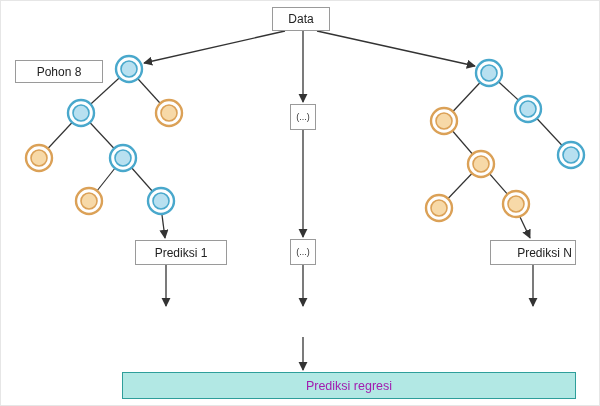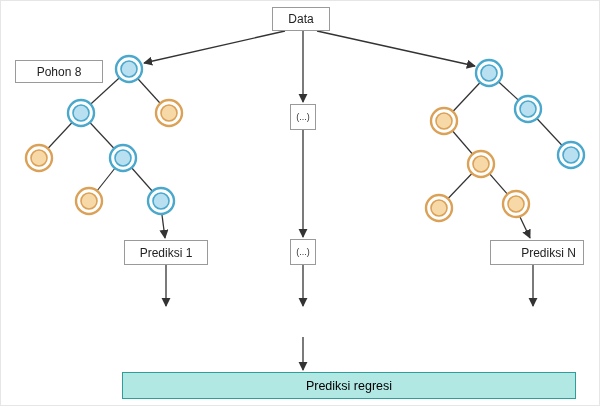--- a/index.html
+++ b/index.html
@@ -22,31 +22,31 @@
     border:1px solid var(--box-stroke,#9a9a9a);
     display:flex;align-items:center;justify-content:center;
     font-size:12px;color:#222;
   }
   .data-box{left:271px;top:6px;width:58px;height:24px;}
   .pohon1-box{left:14px;top:59px;width:88px;height:23px;}
   .pohonN-box{left:345px;top:70px;width:92px;height:23px;}
   .ellipsis-box{width:26px;height:26px;font-size:9px;color:#333;}
   .ellipsis-top{left:289px;top:103px;}
   .ellipsis-bottom{left:289px;top:238px;}
-  .prediksi1-box{left:123px;top:239px;width:84px;height:25px;}
-  .prediksiN-box{left:489px;top:239px;width:94px;height:25px;padding-left:23px;}
+  .prediksi1-box{left:134px;top:239px;width:92px;height:25px;}
+  .prediksiN-box{left:489px;top:239px;width:86px;height:25px;padding-left:23px;}
   .average-box{
     left:121px;top:307px;width:454px;height:27px;
     border:2px solid var(--strong-stroke,#3c3c3c);font-size:12.5px;
   }
   .result-box{
     left:121px;top:371px;width:454px;height:27px;
     background:var(--result-fill,#b2e8e4);
     border:1.5px solid var(--result-stroke,#2e9e9a);
-    font-size:12.5px;color:#000000;
+    font-size:12.5px;color:#a21caf;
   }
 </style>
 </head>
 <body>
 
 <div class="canvas">
 
   <svg viewBox="0 0 600 406">
     <defs>
       <marker id="arrowhead" viewBox="0 0 10 10" refX="9" refY="5" markerWidth="7" markerHeight="7" orient="auto-start-reverse">

